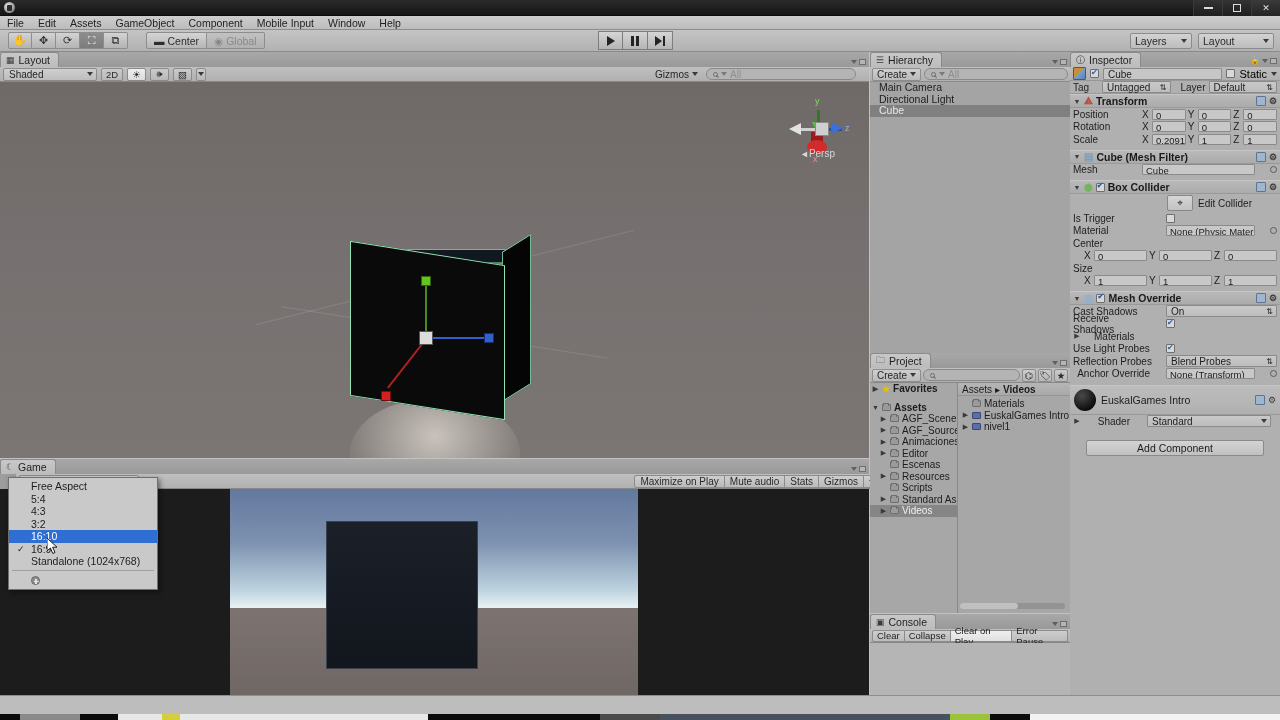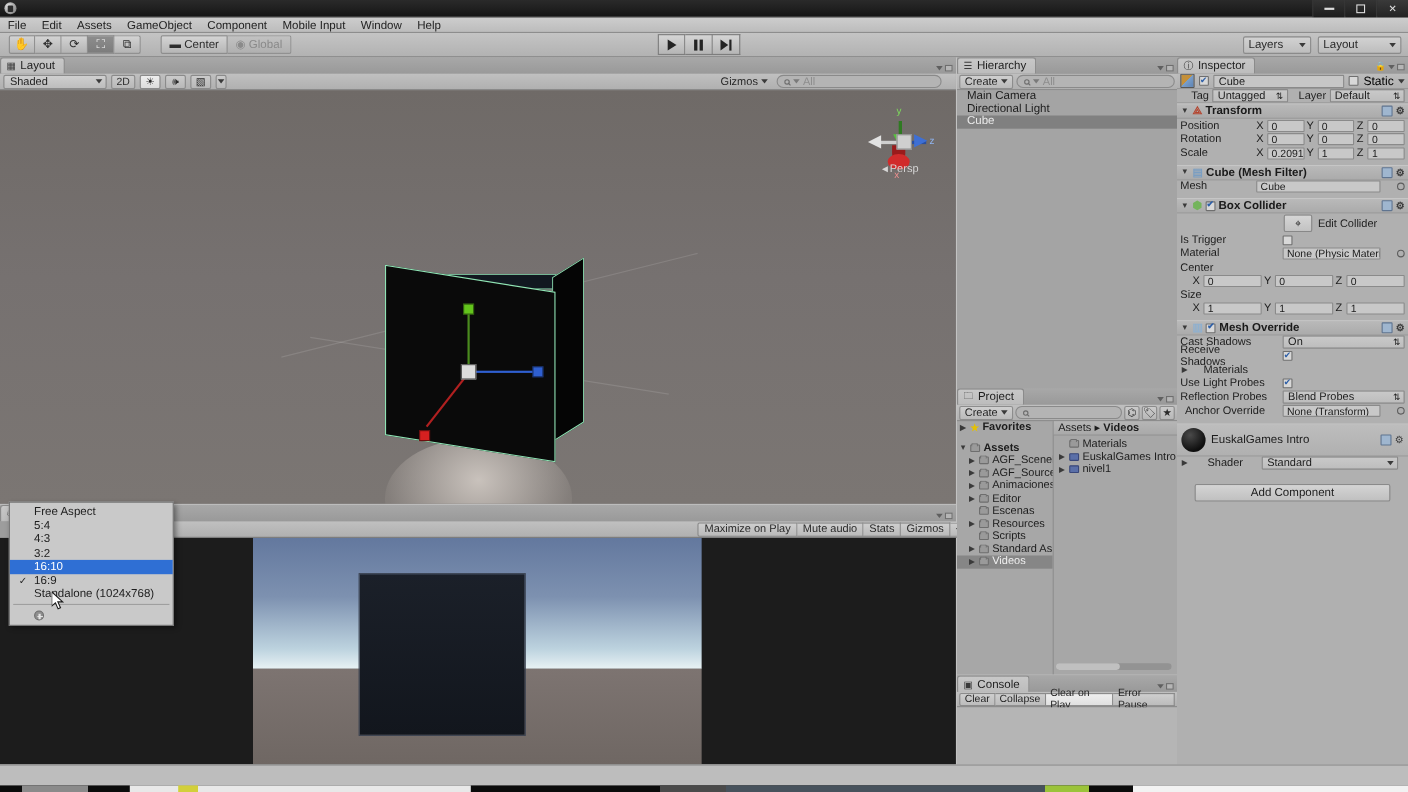--- a/index.html
+++ b/index.html
@@ -209,21 +209,21 @@
     background:linear-gradient(180deg,#63789e 0%,#7d91b0 45%,#bdd3df 85%,#e8f2f4 100%);}
   .ground{position:absolute;left:0;top:58%;width:100%;height:42%;
     background:linear-gradient(180deg,#7d7471 0%,#6f6763 100%);}
   .game-cube{
     position:absolute;left:96px;top:32px;width:152px;height:148px;
     background:linear-gradient(180deg,#1b2029,#12161d);border:1px solid #3a4250;
   }
 
   
   .aspect-menu{
-    position:absolute;left:8px;top:456px;width:150px;
+    position:absolute;left:8px;top:477px;width:150px;
     background:#c9c9c9;border:1px solid #6f6f6f;
     box-shadow:2px 2px 5px rgba(0,0,0,.45);z-index:60;
     padding:2px 0 0 0;
   }
   .am-item{
     height:12.5px;display:flex;align-items:center;padding-left:22px;
     font-size:10.5px;color:#1d1d1d;position:relative;
   }
   .am-item.sel{background:#2f6fd4;color:#fff;}
   .am-check{position:absolute;left:8px;font-size:9px;}
@@ -767,21 +767,21 @@
       <div class="insp-header">
         <span class="cube-ic"></span>
         <span class="cb on"></span>
         <span class="namefield">Cube</span>
         <span class="cb"></span>
         <span>Static</span>
         <span class="caret"></span>
       </div>
 
       <div class="tagrow">
-        <span style="width:26px;text-align:right">Tag</span>
+        <span style="width:26px;">Tag</span>
         <span class="drop-sm" style="flex:1">
           <span>Untagged</span>
             <span style="font-size:8px">⇅</span>
         </span>
         <span style="width:32px;text-align:right">Layer</span>
         <span class="drop-sm" style="flex:1">
           <span>Default</span>
             <span style="font-size:8px">⇅</span>
         </span>
       </div>

